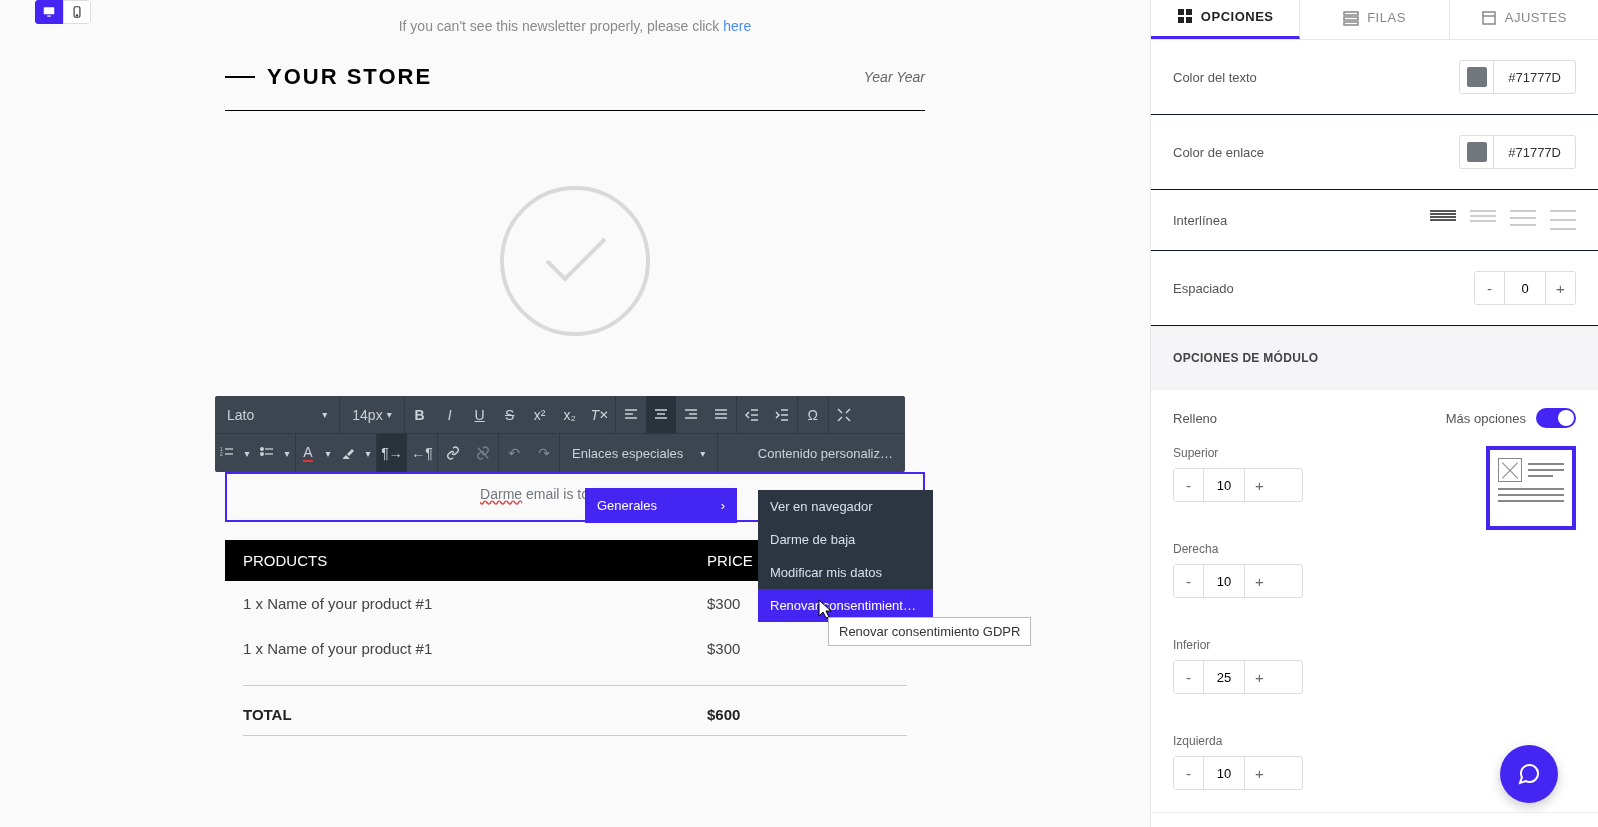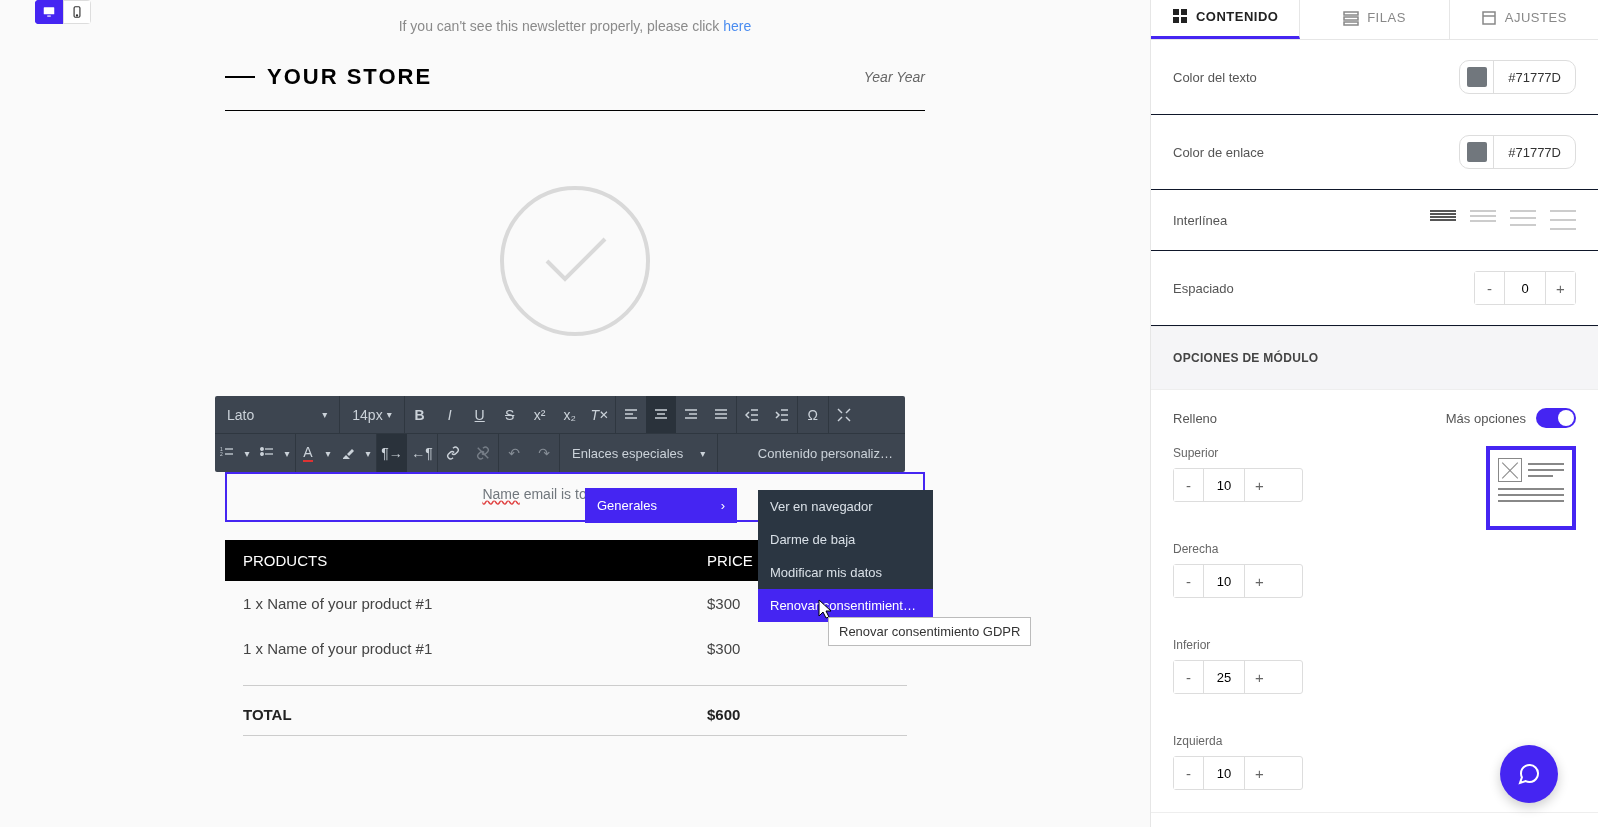--- a/index.html
+++ b/index.html
@@ -54,21 +54,21 @@
 .sidebar { width: 448px; background: #fff; border-left: 1px solid #e6e6e6; display: flex; flex-direction: column; position: relative; }
 .tabs { display: flex; border-bottom: 1px solid #e6e6e6; }
 .tab { flex: 1; text-align: center; padding: 8px 0 12px; color: #888; font-size: 13px; letter-spacing: 0.5px; cursor: pointer; display: flex; align-items: center; justify-content: center; gap: 8px; border-right: 1px solid #e6e6e6; }
 .tab:last-child { border-right: none; }
 .tab.active { color: #222; font-weight: 600; border-bottom: 3px solid #4525f2; }
 .tab svg { width: 16px; height: 16px; }
 .section-header { display: flex; align-items: center; justify-content: space-between; padding: 18px 22px; font-size: 12px; font-weight: 700; color: #333; letter-spacing: 0.3px; border-bottom: 1px solid #eee; }
 .section-header-icons { display: flex; gap: 20px; color: #666; }
 .section-header-icons span { cursor: pointer; }
 .prop-row { display: flex; align-items: center; justify-content: space-between; padding: 20px 22px; border-bottom: 1px solid #0f172a; font-size: 13px; color: #555; }
-.color-input { display: flex; align-items: center; border: 1px solid #ddd; border-radius: 10px; overflow: hidden; height: 34px; }
+.color-input { display: flex; align-items: center; border: 1px solid #ddd; border-radius: 3px; overflow: hidden; height: 34px; }
 .color-swatch-btn { width: 34px; height: 34px; display:flex; align-items:center; justify-content:center; border-right: 1px solid #ddd; }
 .color-swatch { width: 20px; height: 20px; border-radius: 2px; }
 .color-text { padding: 0 14px; font-size: 13px; color: #333; }
 .lineheight-opts { display: flex; gap: 14px; }
 .lh-opt { width: 26px; cursor: pointer; display:flex; flex-direction:column; gap:2px; }
 .lh-opt span { display:block; height:2px; background:#ccc; }
 .lh-opt.active span { background:#555; }
 .lh-opt.g1 { gap: 1px; }
 .lh-opt.g2 { gap: 3px; }
 .lh-opt.g3 { gap: 5px; }
@@ -295,21 +295,21 @@
           <div class="rte-sep"></div>
           <div class="row2-expand">
             <div class="rte-text-btn">
               <span>Contenido personaliz…</span>
             </div>
           </div>
         </div>
       </div>
 
       <div class="confirm-text-wrap">
-        <span class="u">Name</span><span> email is to confirm your </span>
+        <span class="u">Darme</span><span> email is to confirm your </span>
       </div>
 
       <div class="products-section">
         <div class="products-header">
           <div class="p1">PRODUCTS</div>
           <div class="p2">PRICE</div>
         </div>
         <div class="product-row">
           <div class="p1">1 x Name of your product #1</div>
           <div class="p2">$300</div>
@@ -345,21 +345,21 @@
 
   <div class="sidebar">
     <div class="tabs">
       <div class="tab active">
         <svg viewBox="0 0 16 16" fill="currentColor">
             <rect x="1" y="1" width="6" height="6"></rect>
             <rect x="9" y="1" width="6" height="6"></rect>
             <rect x="1" y="9" width="6" height="6"></rect>
             <rect x="9" y="9" width="6" height="6"></rect>
           </svg>
-        <span>CONTENIDO</span>
+        <span>OPCIONES</span>
       </div>
       <div class="tab">
         <svg viewBox="0 0 16 16" fill="none" stroke="currentColor" stroke-width="1.5">
             <rect x="1" y="2" width="14" height="3"></rect>
             <rect x="1" y="7" width="14" height="3"></rect>
             <rect x="1" y="12" width="14" height="3"></rect>
           </svg>
         <span>FILAS</span>
       </div>
       <div class="tab">

